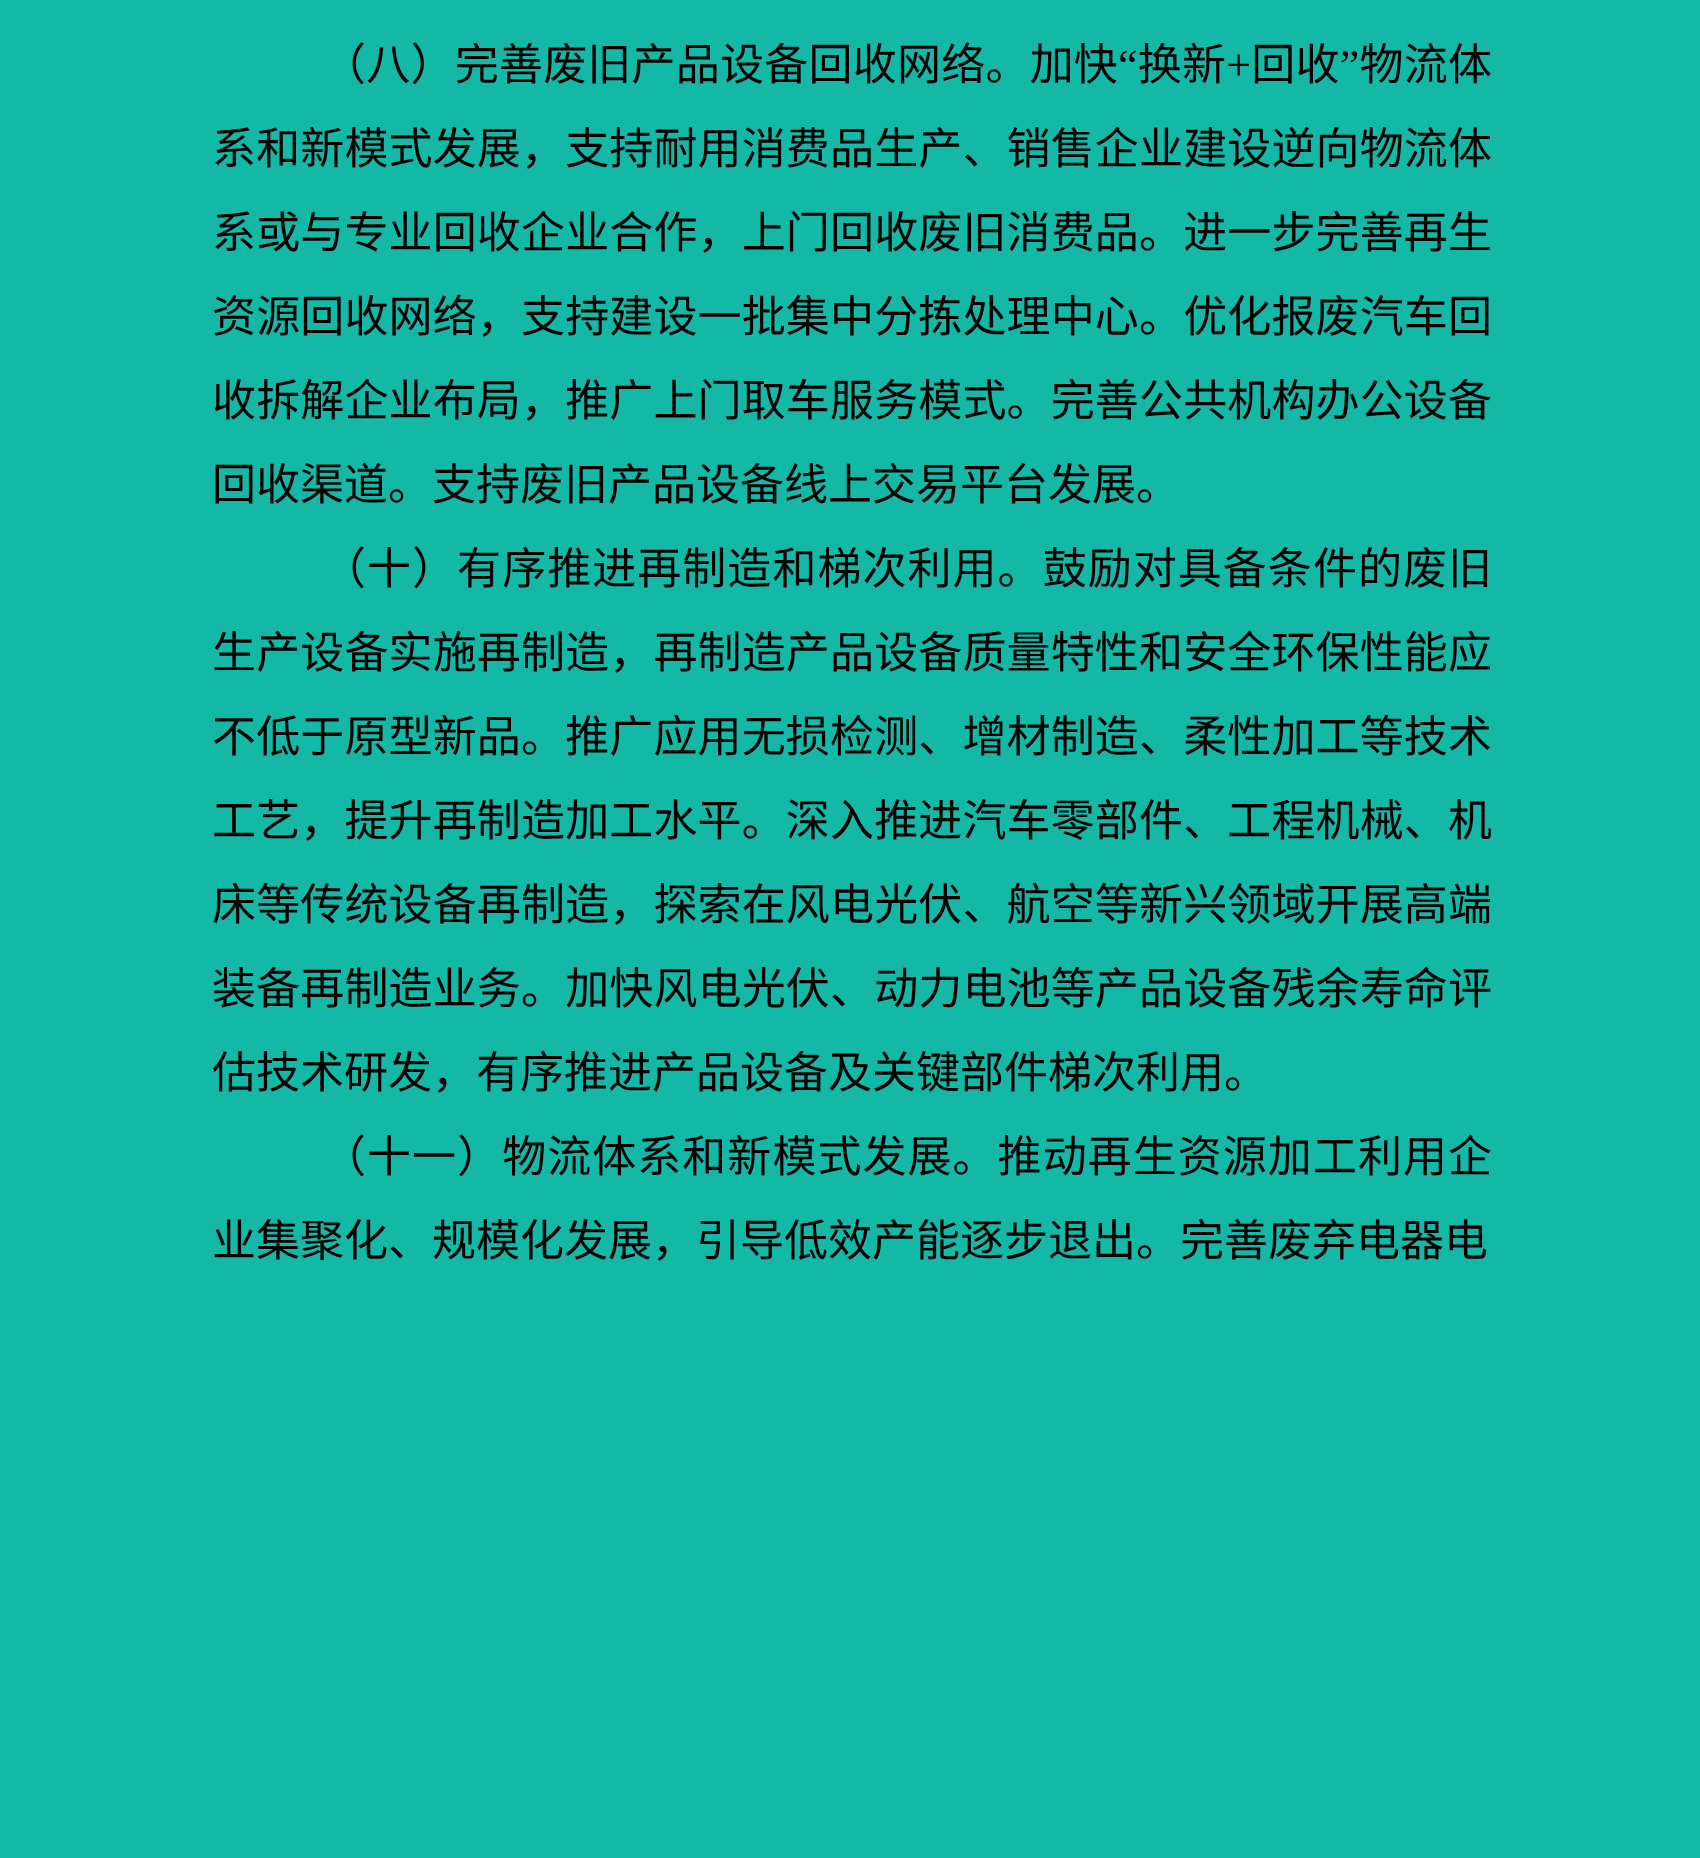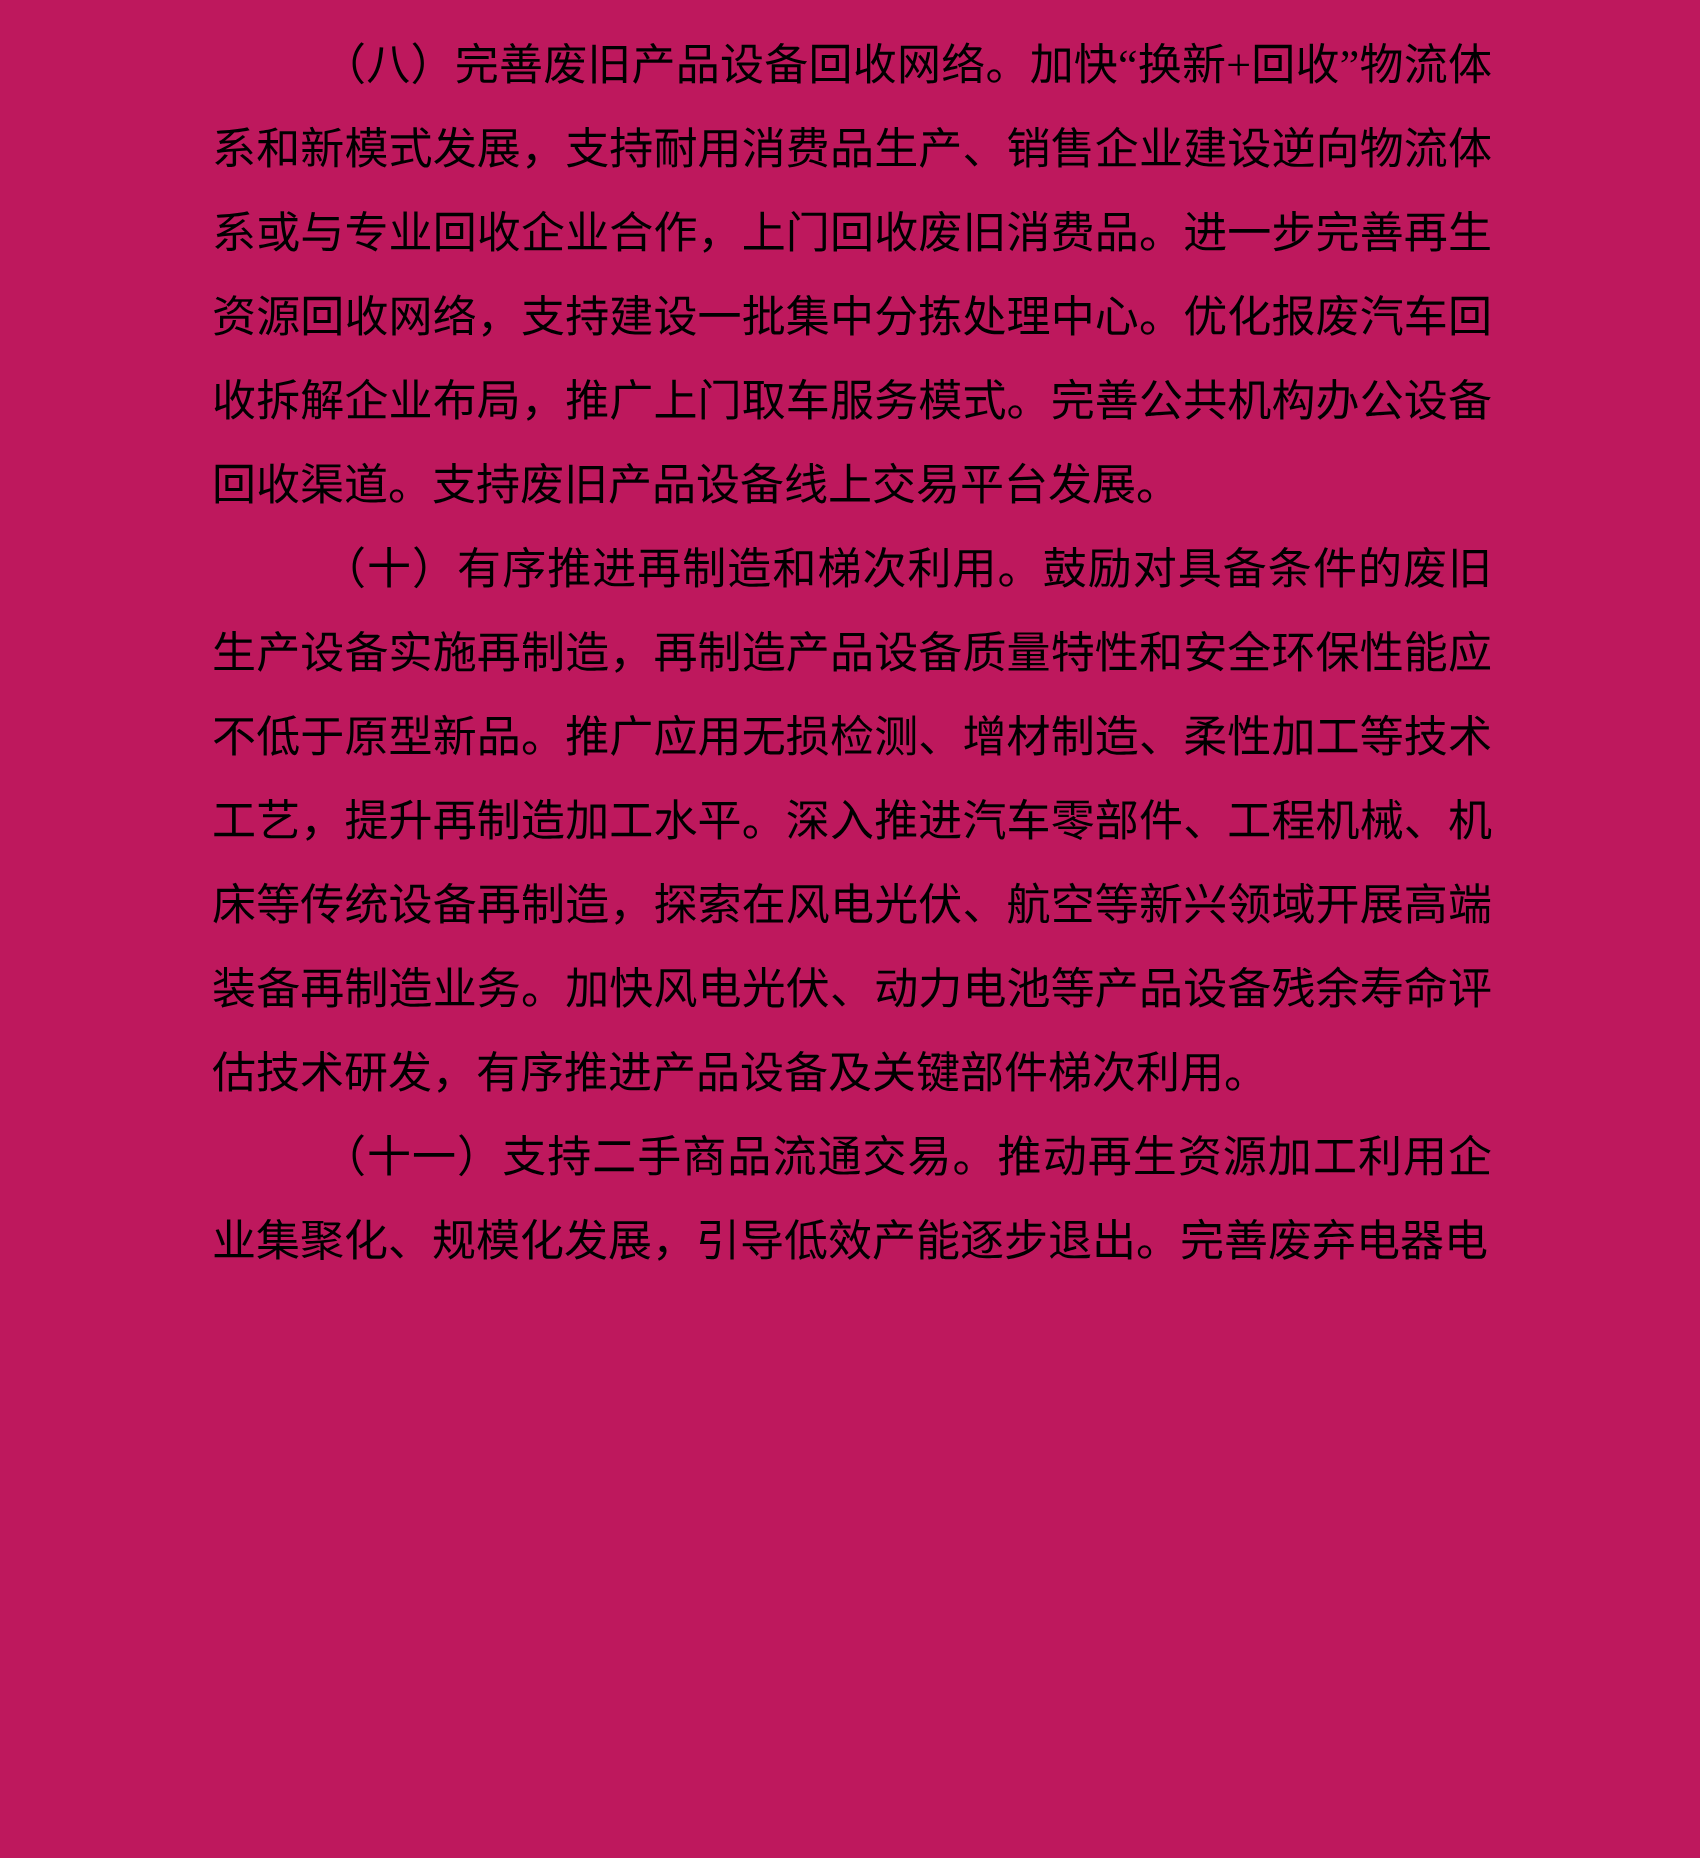--- a/index.html
+++ b/index.html
@@ -11,21 +11,21 @@
     width: 1700px;
     height: 1858px;
     background: #ffffff;
     overflow: hidden;
   }
   .page {
     box-sizing: border-box;
     width: 1700px;
     height: 1858px;
     padding: 24px 208px 0 212px;
-    background: #be185d;
+    background: #14b8a6;
   }
   .para {
     margin: 0;
     font-family: "Liberation Serif", "DejaVu Serif", serif;
     font-size: 44px;
     line-height: 84px;
     color: #000000;
     text-align: justify;
     text-indent: 110px;
     word-break: break-all;
@@ -44,15 +44,15 @@
 </head>
 <body>
 
 <div class="page">
 
   <p class="para"><span class="para-head">（八）完善废旧产品设备回收网络。</span><span class="para-body">加快“换新+回收”物流体系和新模式发展，支持耐用消费品生产、销售企业建设逆向物流体系或与专业回收企业合作，上门回收废旧消费品。进一步完善再生资源回收网络，支持建设一批集中分拣处理中心。优化报废汽车回收拆解企业布局，推广上门取车服务模式。完善公共机构办公设备回收渠道。支持废旧产品设备线上交易平台发展。</span></p>
 
 
   <p class="para"><span class="para-head">（十）有序推进再制造和梯次利用。</span><span class="para-body">鼓励对具备条件的废旧生产设备实施再制造，再制造产品设备质量特性和安全环保性能应不低于原型新品。推广应用无损检测、增材制造、柔性加工等技术工艺，提升再制造加工水平。深入推进汽车零部件、工程机械、机床等传统设备再制造，探索在风电光伏、航空等新兴领域开展高端装备再制造业务。加快风电光伏、动力电池等产品设备残余寿命评估技术研发，有序推进产品设备及关键部件梯次利用。</span></p>
 
-  <p class="para"><span class="para-head">（十一）支持二手商品流通交易。</span><span class="para-body">推动再生资源加工利用企业集聚化、规模化发展，引导低效产能逐步退出。完善废弃电器电</span></p>
+  <p class="para"><span class="para-head">（十一）物流体系和新模式发展。</span><span class="para-body">推动再生资源加工利用企业集聚化、规模化发展，引导低效产能逐步退出。完善废弃电器电</span></p>
 
 </div>
 
 </body></html>

